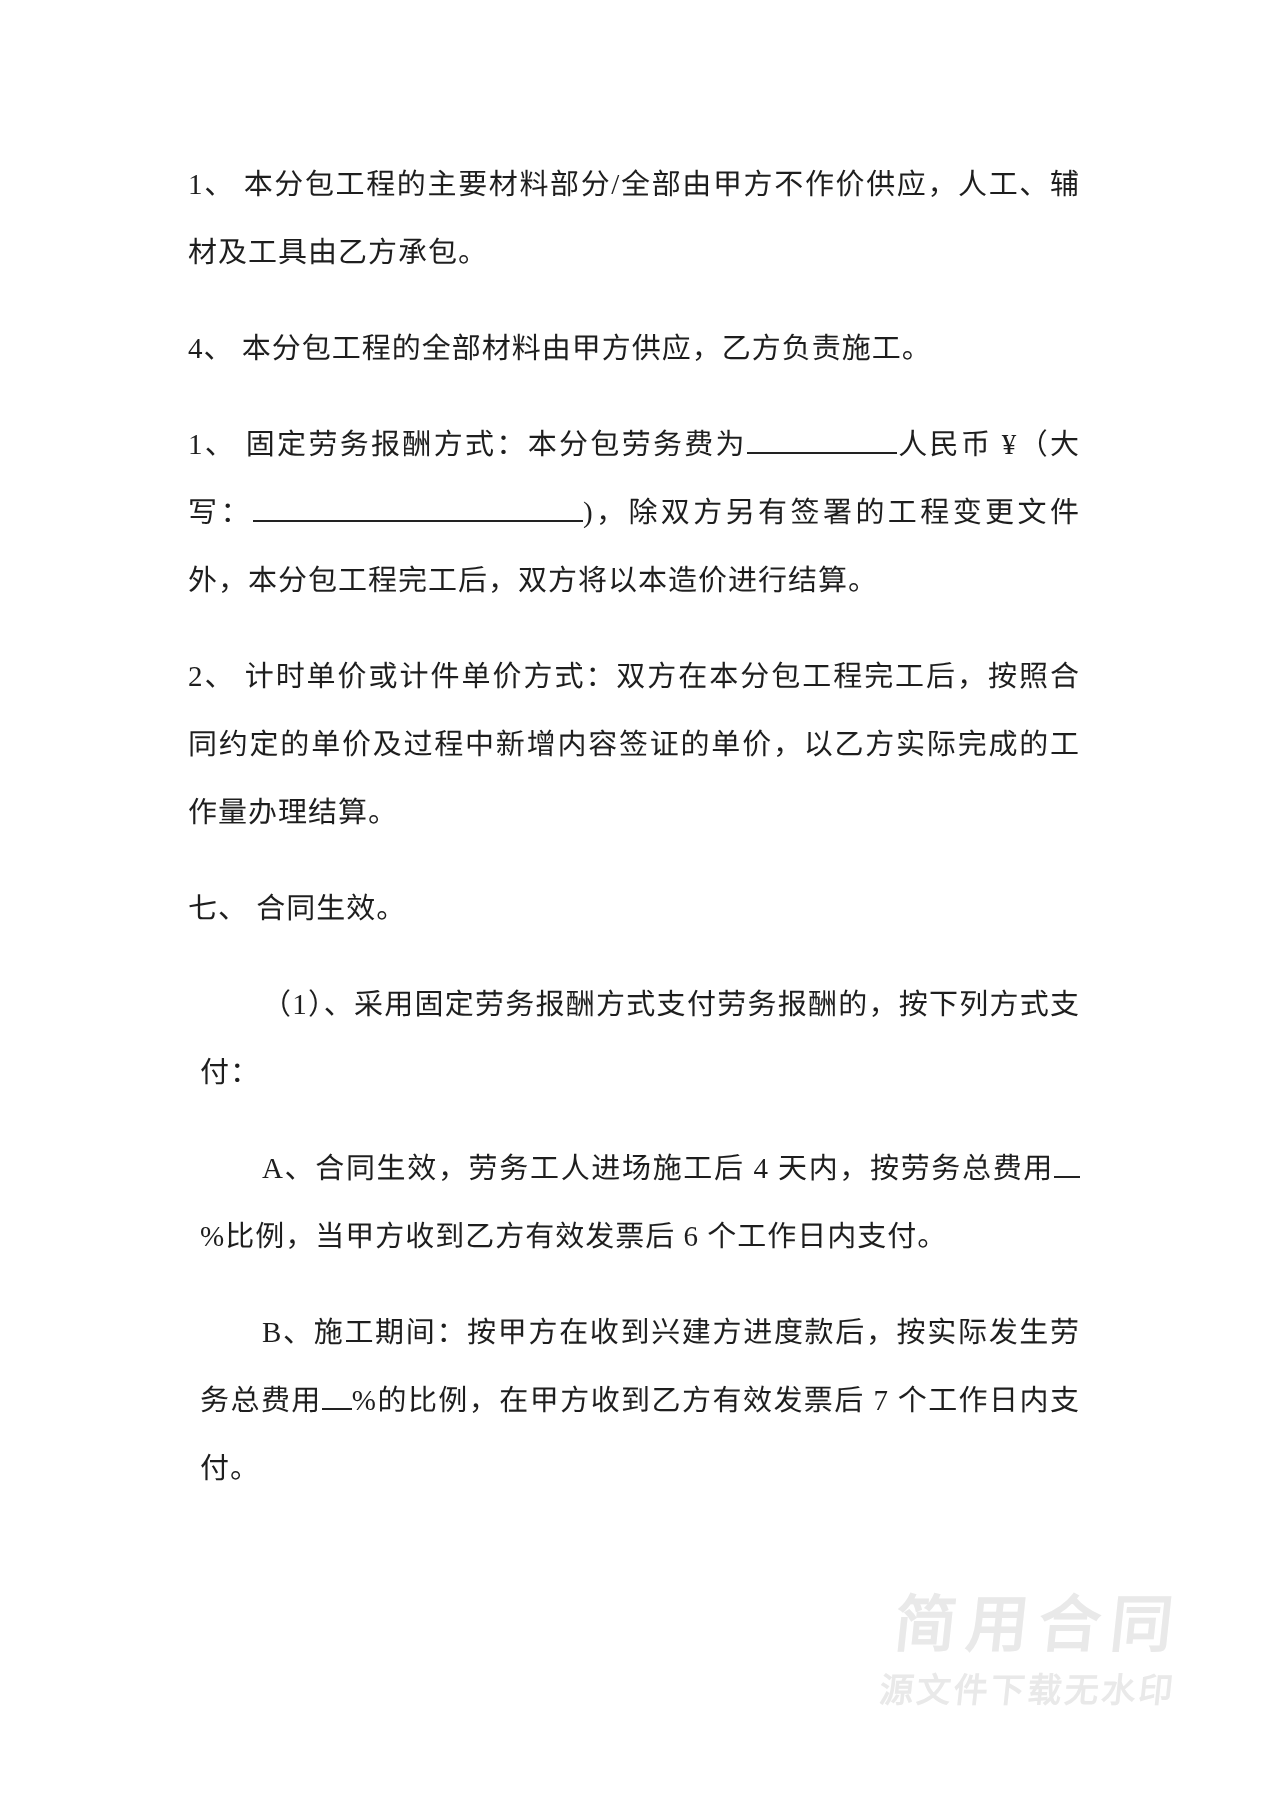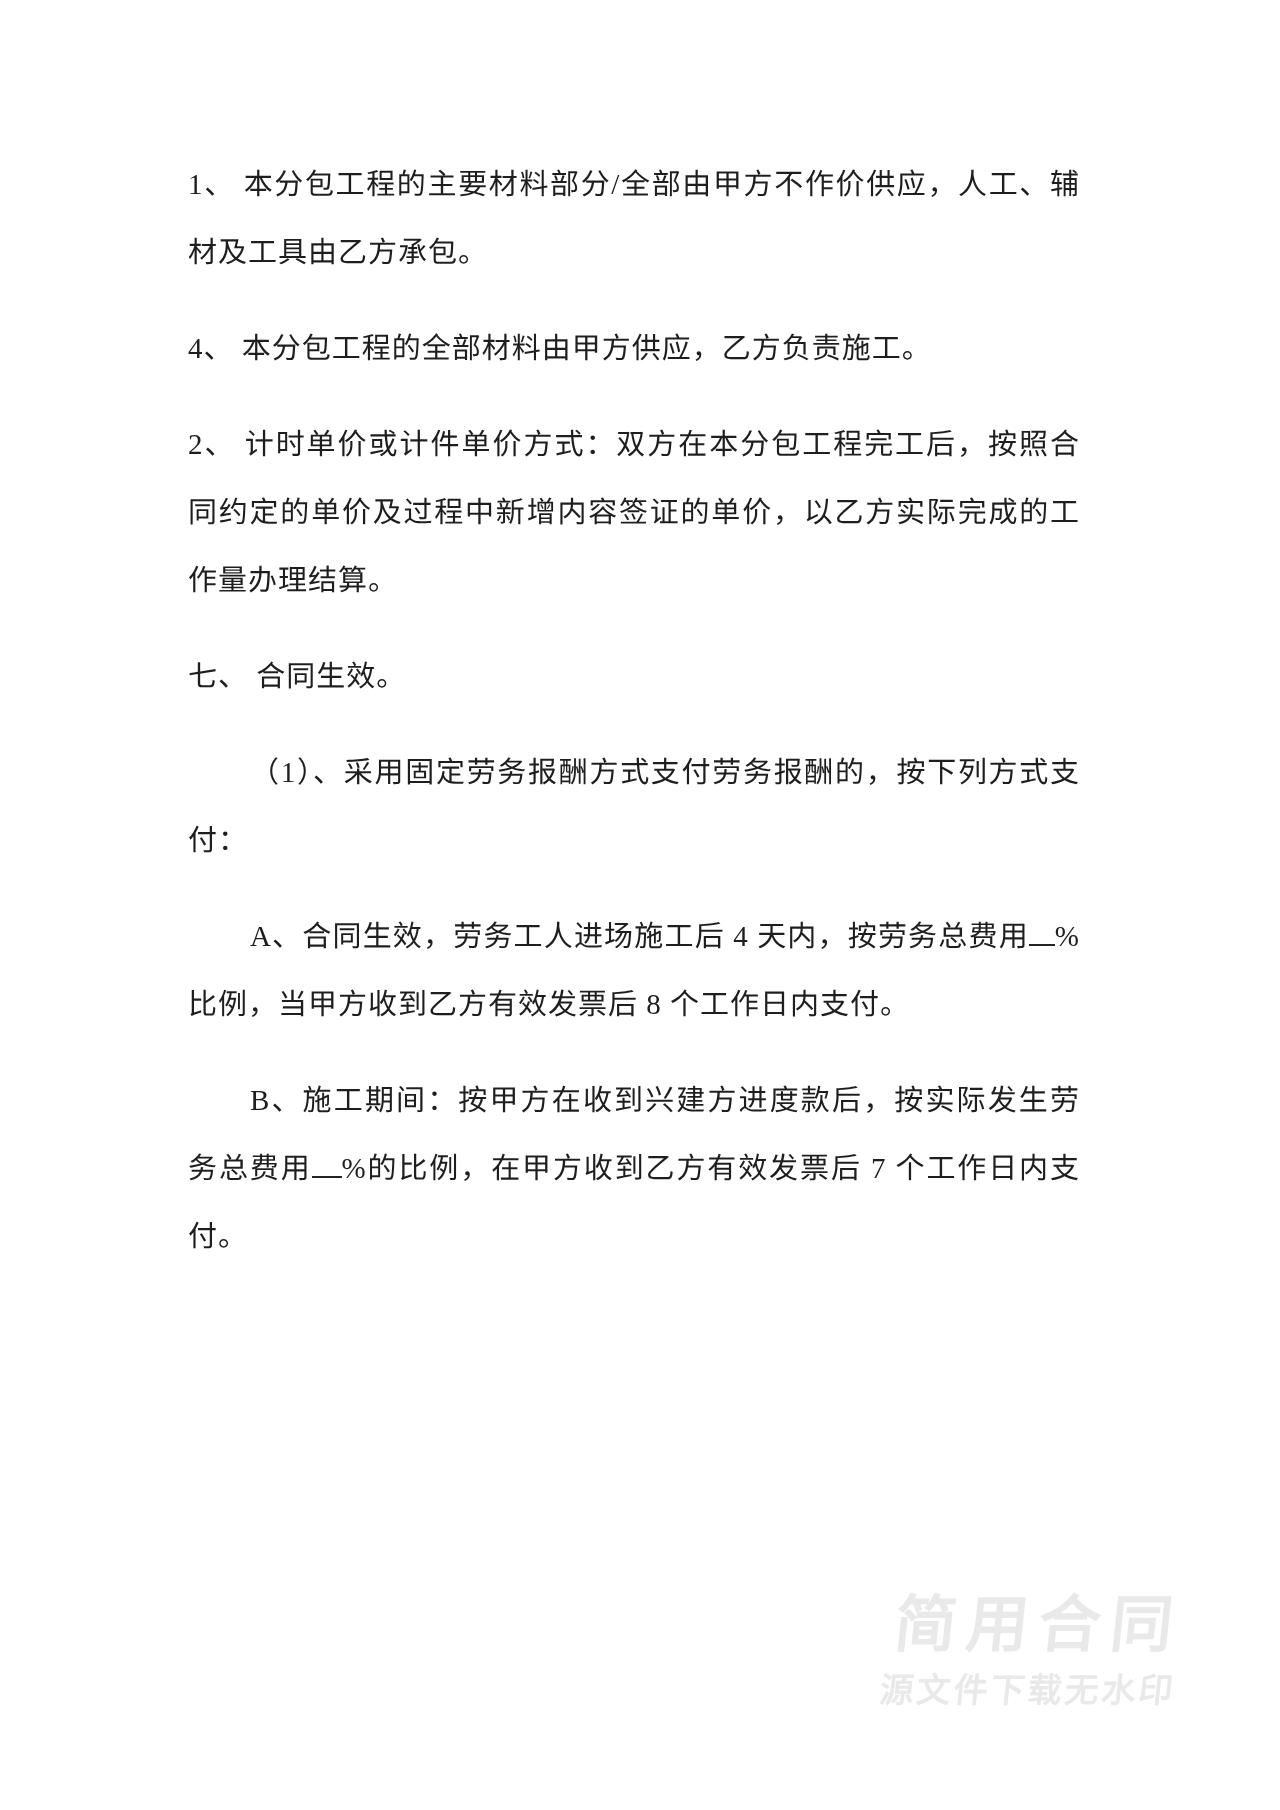--- a/index.html
+++ b/index.html
@@ -26,20 +26,21 @@
     margin: 0 0 28px 0;
     font-size: 29px;
     line-height: 68px;
     letter-spacing: 1px;
     color: #1e1e1e;
     text-align: justify;
     text-justify: inter-ideograph;
   }
   p.para.indented {
     text-indent: 62px;
+    margin-left: 12px;
   }
   .blank {
     display: inline-block;
     height: 0.95em;
     border-bottom: 2px solid #222222;
     vertical-align: baseline;
   }
   .watermark {
     position: absolute;
     top: 1592px;
@@ -71,20 +72,21 @@
 <div class="page">
 
   <div class="watermark" style="color: rgb(233, 233, 233);">
     <div class="wm-title">简用合同</div>
     <div class="wm-sub">源文件下载无水印</div>
   </div>
 
   <div class="content" id="doc-content">
       <p class="para"><span>1、 本分包工程的主要材料部分/全部由甲方不作价供应，人工、辅材及工具由乙方承包。</span></p>
       <p class="para"><span>4、 本分包工程的全部材料由甲方供应，乙方负责施工。</span></p>
+      <p class="para"><span>1、 固定劳务报酬方式：本分包劳务费为</span><span class="blank" style="width: 150px;"></span><span>人民币 ¥（大写：</span><span class="blank" style="width: 330px;"></span><span>)，除双方另有签署的工程变更文件外，本分包工程完工后，双方将以本造价进行结算。</span></p>
       <p class="para"><span>2、 计时单价或计件单价方式：双方在本分包工程完工后，按照合同约定的单价及过程中新增内容签证的单价，以乙方实际完成的工作量办理结算。</span></p>
       <p class="para"><span>七、 合同生效。</span></p>
       <p class="para indented"><span>（1）、采用固定劳务报酬方式支付劳务报酬的，按下列方式支付：</span></p>
-      <p class="para indented"><span>A、合同生效，劳务工人进场施工后 4 天内，按劳务总费用</span><span class="blank" style="width: 26px;"></span><span>%比例，当甲方收到乙方有效发票后 8 个工作日内支付。</span></p>
+      <p class="para indented"><span>A、合同生效，劳务工人进场施工后 4 天内，按劳务总费用</span><span class="blank" style="width: 26px;"></span><span>%比例，当甲方收到乙方有效发票后 6 个工作日内支付。</span></p>
       <p class="para indented"><span>B、施工期间：按甲方在收到兴建方进度款后，按实际发生劳务总费用</span><span class="blank" style="width: 30px;"></span><span>%的比例，在甲方收到乙方有效发票后 7 个工作日内支付。</span></p>
     </div>
 
 </div>
 
 </body></html>

